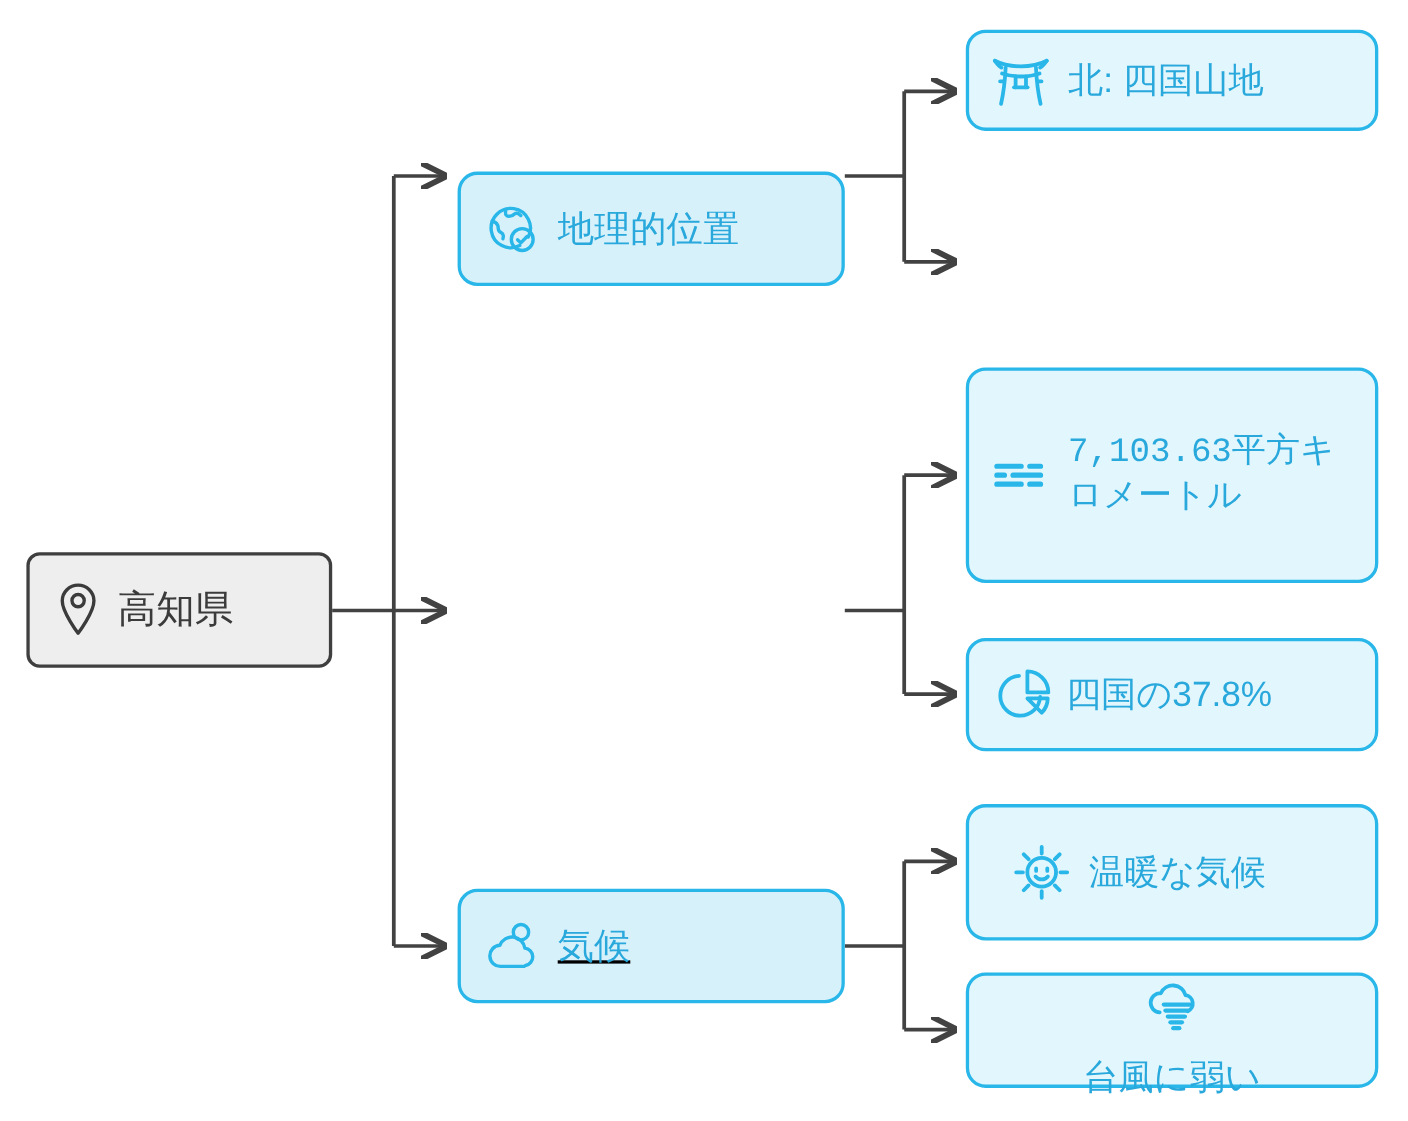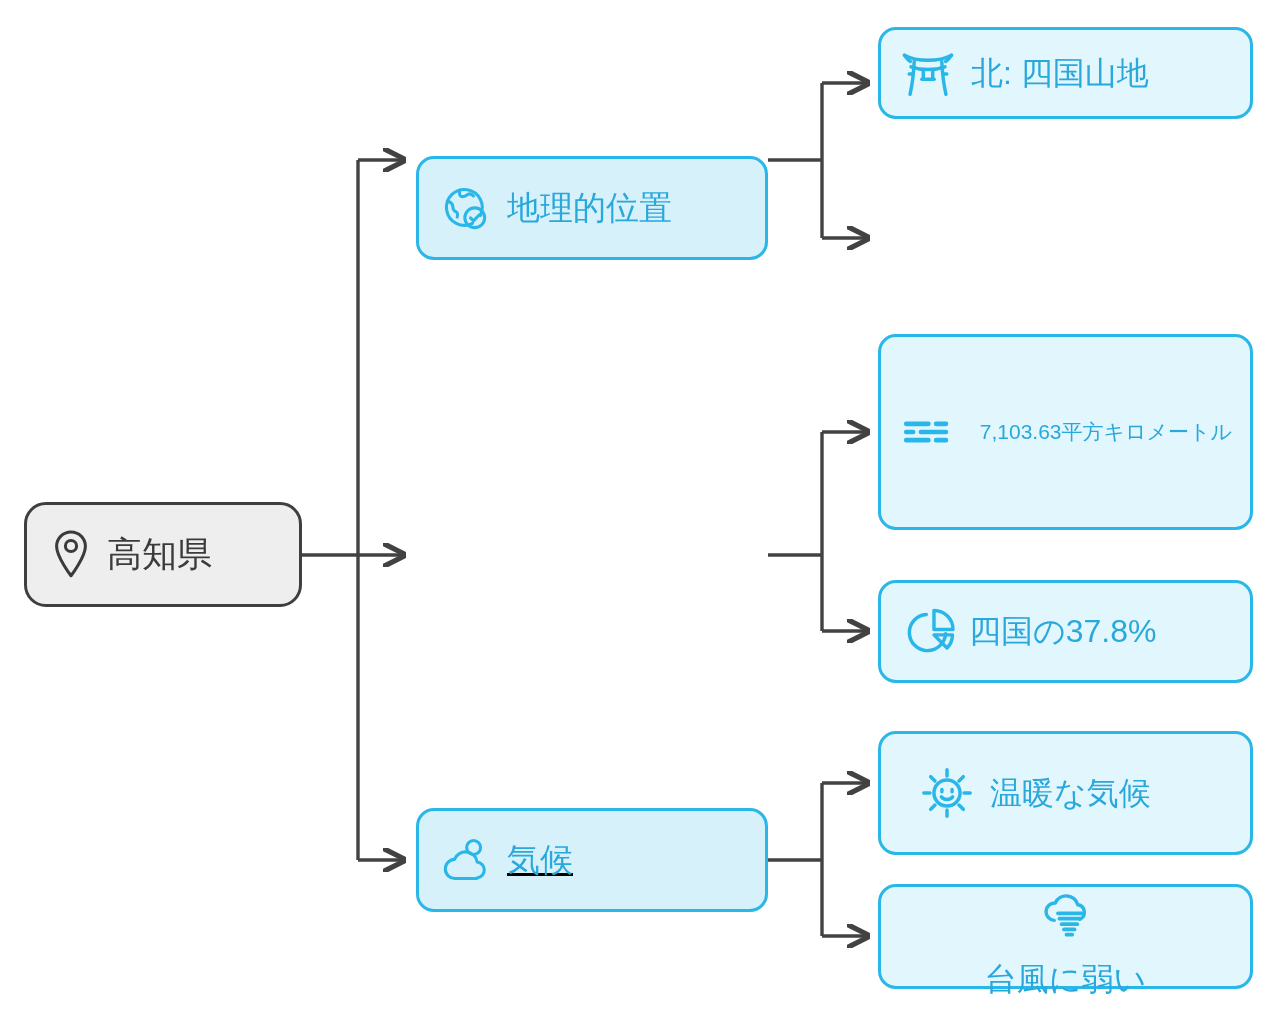--- a/index.html
+++ b/index.html
@@ -32,21 +32,21 @@
     flex: 1 1 auto;
     line-height: 1.28;
     white-space: pre-line;
   }
 
   
   .root {
     left: 24px; top: 502px; width: 278px; height: 105px;
     background: #eeeeee;
     border-color: #3f3f3f;
-    border-radius: 22px;
+    border-radius: 12px;
     padding: 6px 22px;
     gap: 14px;
   }
   .root .lbl {
     color: #3b3b3b;
     font-size: 35px;
   }
 
   
   .lvl1 {
@@ -70,21 +70,21 @@
     gap: 14px;
   }
   .lvl2 .lbl { color: #29a8dc; font-size: 32px; }
   .n-kita   { top: 27px;  height: 92px; }
   .n-minami { top: 186px; height: 104px; }
   .n-area   { top: 334px; height: 196px; }
   .n-pct    { top: 580px; height: 103px; gap: 12px; }
   .n-warm   { top: 731px; height: 124px; padding-left: 37px; }
   .n-typh   { top: 884px; height: 105px; flex-direction: column; }
 
-  .n-area .lbl { text-align: right; font-size: 21px; line-height: 1.33; }
+  .n-area .lbl { text-align: left; font-size: 31px; line-height: 1.33; font-family: Liberation Mono, monospace; }
 
   svg.icon { display: block; }
 </style>
 </head>
 <body>
 
 <div id="stage">
 
   <svg id="edges" viewBox="0 0 1280 1019" xmlns="http://www.w3.org/2000/svg">
     <defs>

